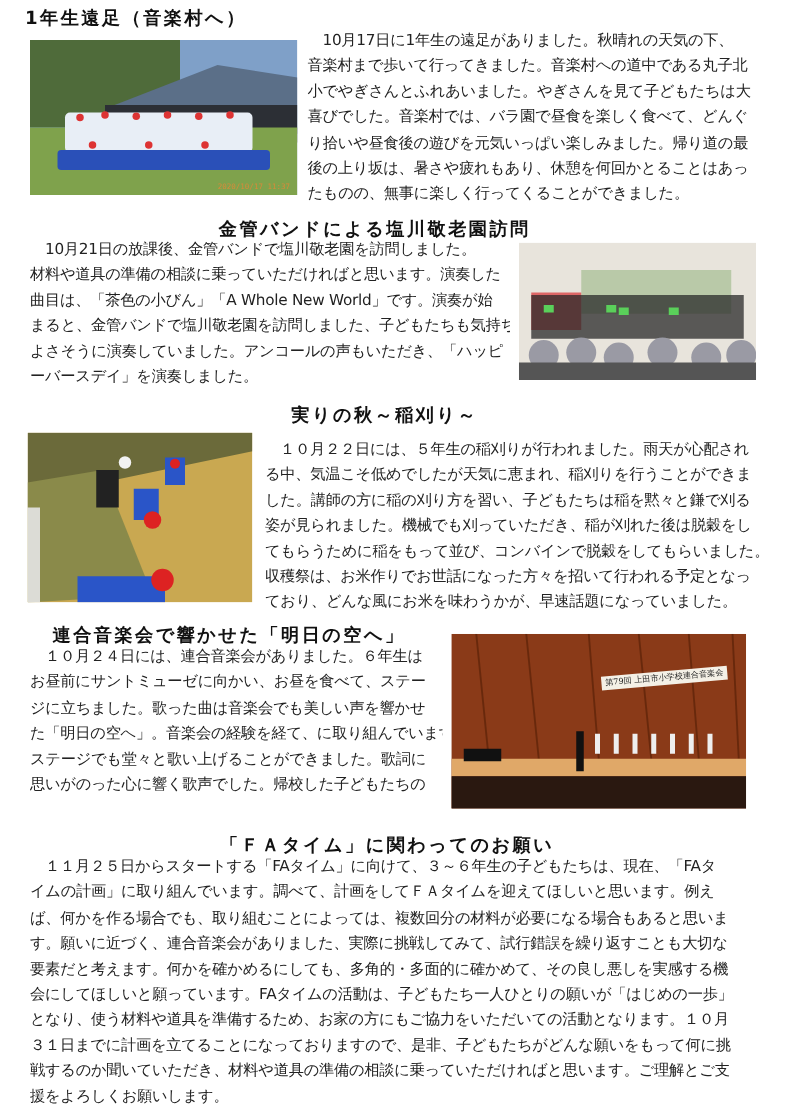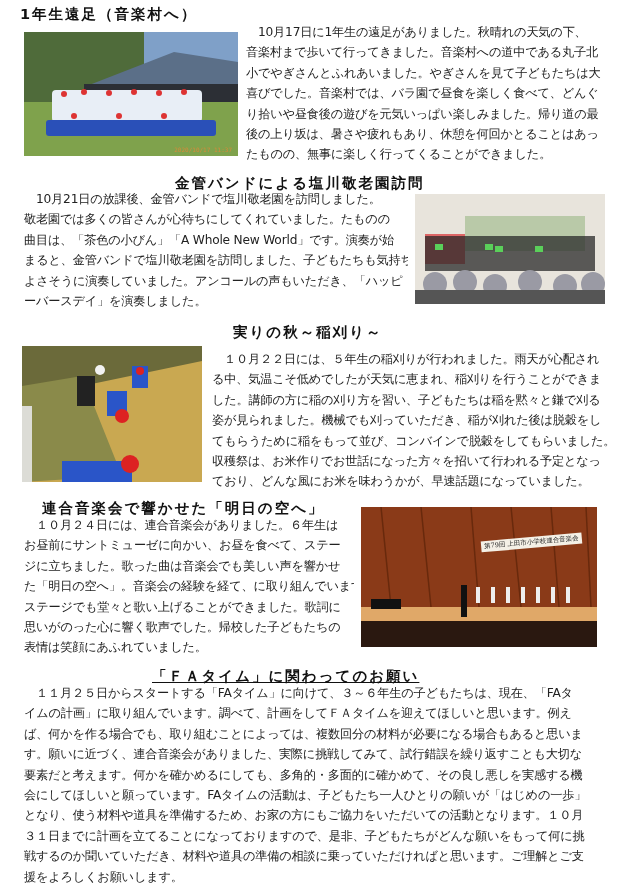--- a/index.html
+++ b/index.html
@@ -63,21 +63,21 @@
   <span class="line">小でやぎさんとふれあいました。やぎさんを見て子どもたちは大</span>
   <span class="line">喜びでした。音楽村では、バラ園で昼食を楽しく食べて、どんぐ</span>
   <span class="line">り拾いや昼食後の遊びを元気いっぱい楽しみました。帰り道の最</span>
   <span class="line">後の上り坂は、暑さや疲れもあり、休憩を何回かとることはあっ</span>
   <span class="line">たものの、無事に楽しく行ってくることができました。</span>
 </div>
 
 <div class="title" style="left:175px;top:174px;">金管バンドによる塩川敬老園訪問</div>
 <div class="body-text" style="left:24px;top:189px;width:384px;">
   <span class="line">　10月21日の放課後、金管バンドで塩川敬老園を訪問しました。</span>
-  <span class="line">敬老園では多くの皆さんが心待ちにしてくれていました。たものの</span>
+  <span class="line">材料や道具の準備の相談に乗っていただければと思います。演奏した</span>
   <span class="line">曲目は、「茶色の小びん」「A Whole New World」です。演奏が始</span>
   <span class="line">まると、金管バンドで塩川敬老園を訪問しました、子どもたちも気持ち</span>
   <span class="line">よさそうに演奏していました。アンコールの声もいただき、「ハッピ</span>
   <span class="line">ーバースデイ」を演奏しました。</span>
 </div>
 <div class="photo" style="left:415px;top:194px;width:190px;height:110px;">
   <svg viewBox="0 0 190 110" preserveAspectRatio="none">
     <rect width="190" height="110" fill="#e8e4dc"></rect>
     <rect x="50" y="22" width="120" height="35" fill="#b9c9a8"></rect>
     <rect x="10" y="40" width="40" height="30" fill="#d66"></rect>
@@ -134,21 +134,20 @@
 </div>
 
 <div class="title" style="left:42px;top:499px;">連合音楽会で響かせた「明日の空へ」</div>
 <div class="body-text" style="left:24px;top:515px;width:330px;">
   <span class="line">　１０月２４日には、連合音楽会がありました。６年生は</span>
   <span class="line">お昼前にサントミューゼに向かい、お昼を食べて、ステー</span>
   <span class="line">ジに立ちました。歌った曲は音楽会でも美しい声を響かせ</span>
   <span class="line">た「明日の空へ」。音楽会の経験を経て、に取り組んでいます</span>
   <span class="line">ステージでも堂々と歌い上げることができました。歌詞に</span>
   <span class="line">思いがのった心に響く歌声でした。帰校した子どもたちの</span>
-  <span class="line">表情は笑顔にあふれていました。</span>
 </div>
 <div class="photo" style="left:361px;top:507px;width:236px;height:140px;">
   <svg viewBox="0 0 236 140" preserveAspectRatio="none">
     <rect width="236" height="140" fill="#8a3a18"></rect>
     <g stroke="#5a2208" stroke-width="1.5" opacity="0.7">
       <line x1="20" y1="0" x2="30" y2="100"></line>
         <line x1="60" y1="0" x2="70" y2="100"></line>
         <line x1="110" y1="0" x2="118" y2="100"></line>
         <line x1="150" y1="0" x2="160" y2="100"></line>
         <line x1="190" y1="0" x2="198" y2="100"></line>
@@ -164,21 +163,21 @@
         <rect x="145" y="80" width="4" height="16"></rect>
         <rect x="160" y="80" width="4" height="16"></rect>
         <rect x="175" y="80" width="4" height="16"></rect>
         <rect x="190" y="80" width="4" height="16"></rect>
         <rect x="205" y="80" width="4" height="16"></rect>
       </g>
   </svg>
   <span class="banner" style="left:120px;top:30px;">第79回 上田市小学校連合音楽会</span>
 </div>
 
-<div class="title" style="left:152px;top:667px;text-decoration:underline;">「ＦＡタイム」に関わってのお願い</div>
+<div class="title" style="left:176px;top:667px;">「ＦＡタイム」に関わってのお願い</div>
 <div class="body-text" style="left:24px;top:683px;width:600px;">
   <span class="line">　１１月２５日からスタートする「FAタイム」に向けて、３～６年生の子どもたちは、現在、「FAタ</span>
   <span class="line">イムの計画」に取り組んでいます。調べて、計画をしてＦＡタイムを迎えてほしいと思います。例え</span>
   <span class="line">ば、何かを作る場合でも、取り組むことによっては、複数回分の材料が必要になる場合もあると思いま</span>
   <span class="line">す。願いに近づく、連合音楽会がありました、実際に挑戦してみて、試行錯誤を繰り返すことも大切な</span>
   <span class="line">要素だと考えます。何かを確かめるにしても、多角的・多面的に確かめて、その良し悪しを実感する機</span>
   <span class="line">会にしてほしいと願っています。FAタイムの活動は、子どもたち一人ひとりの願いが「はじめの一歩」</span>
   <span class="line">となり、使う材料や道具を準備するため、お家の方にもご協力をいただいての活動となります。１０月</span>
   <span class="line">３１日までに計画を立てることになっておりますので、是非、子どもたちがどんな願いをもって何に挑</span>
   <span class="line">戦するのか聞いていただき、材料や道具の準備の相談に乗っていただければと思います。ご理解とご支</span>

